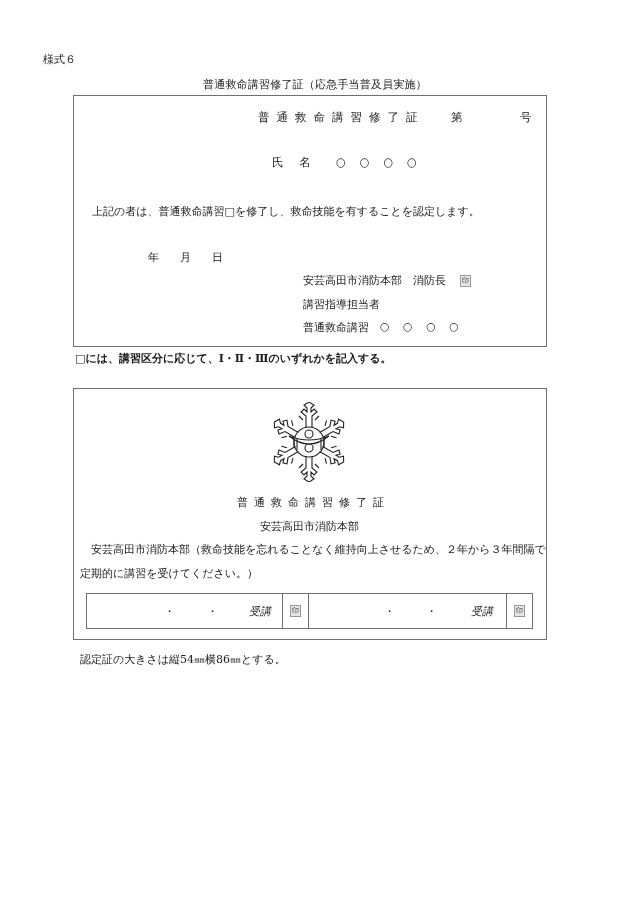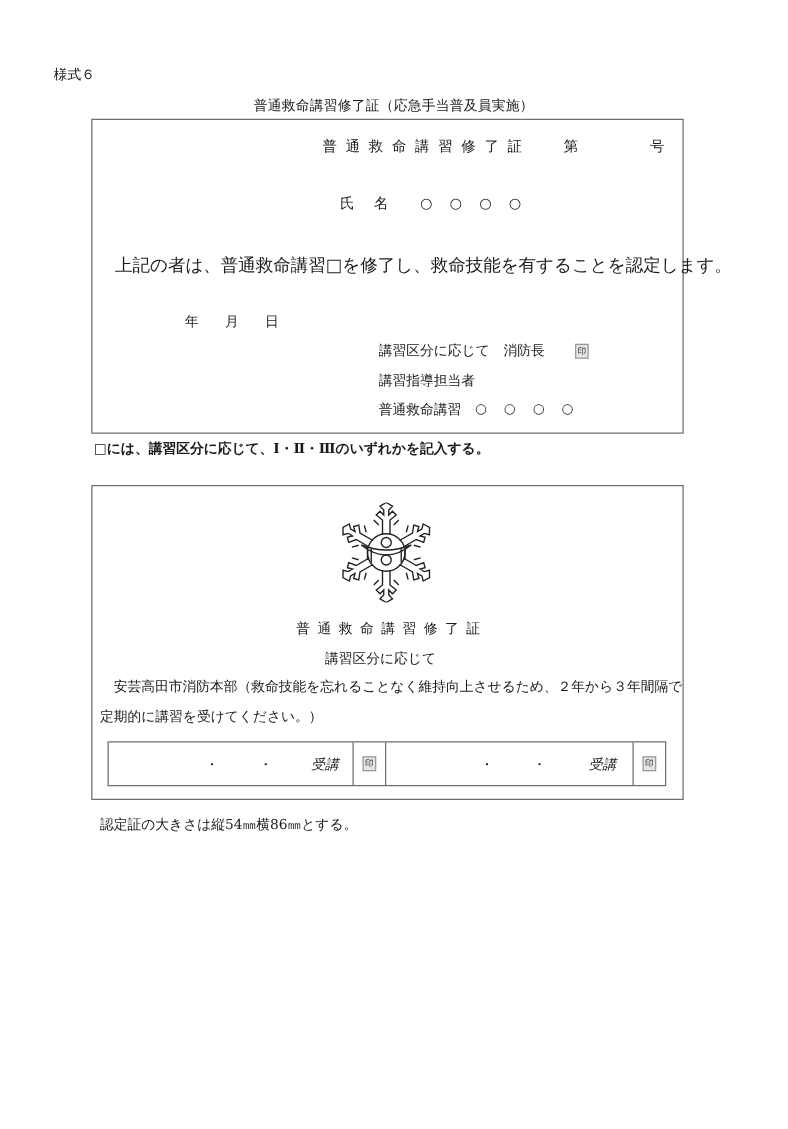--- a/index.html
+++ b/index.html
@@ -43,27 +43,27 @@
 <div class="abs doc-title">普通救命講習修了証（応急手当普及員実施）</div>
 
 <div class="box box1"></div>
 <div class="abs cert-heading" style="left:258px; top:110px;">普通救命講習修了証</div>
 <div class="abs" style="left:451px; top:110px; font-size:11.5px;">第</div>
 <div class="abs" style="left:520px; top:110px; font-size:11.5px;">号</div>
 
 <div class="abs spaced-circles" style="left:272px; top:155px; font-size:11.5px; letter-spacing:6px;">氏 名</div>
 <div class="abs spaced-circles" style="left:336px; top:155px; font-size:11.5px; letter-spacing:5px;">○ ○ ○ ○</div>
 
-<div class="abs" style="left:92px; top:204px; font-size:14px;">上記の者は、普通救命講習□を修了し、救命技能を有することを認定します。</div>
+<div class="abs" style="left:92px; top:204px; font-size:11px;">上記の者は、普通救命講習□を修了し、救命技能を有することを認定します。</div>
 
 <div class="abs" style="left:148px; top:250px;">年</div>
 <div class="abs" style="left:180px; top:250px;">月</div>
 <div class="abs" style="left:212px; top:250px;">日</div>
 
-<div class="abs" style="left:303px; top:273px;">講習区分に応じて　消防長</div>
+<div class="abs" style="left:303px; top:273px;">安芸高田市消防本部　消防長</div>
 <span class="abs seal" style="left:460px; top:275px;">印</span>
 <div class="abs" style="left:303px; top:297px;">講習指導担当者</div>
 <div class="abs" style="left:303px; top:320px;">普通救命講習</div>
 <div class="abs" style="left:380px; top:320px; letter-spacing:5px;">○ ○ ○ ○</div>
 
 <div class="abs" style="left:75px; top:351px;font-weight:bold;">□には、講習区分に応じて、Ⅰ・Ⅱ・Ⅲのいずれかを記入する。</div>
 
 <div class="box box2"></div>
 
 <svg class="emblem" viewBox="0 0 76 80" fill="none" stroke="#222" stroke-width="1.1">
@@ -79,21 +79,21 @@
     <use href="#arm" transform="rotate(300)"></use>
     <circle r="15"></circle>
     <path d="M-20,-6 Q0,10 20,-6 Q0,2 -20,-6 Z" fill="#fff"></path>
     <circle cx="0" cy="-8" r="4"></circle>
     <circle cx="0" cy="6" r="4"></circle>
     <path d="M-15,-4 L-15,6 M-12,-3 L-12,8 M12,-3 L12,8 M15,-4 L15,6"></path>
   </g>
 </svg>
 
 <div class="abs cert-heading" style="left:237px; top:495px; font-size:11px; letter-spacing:6px;">普通救命講習修了証</div>
-<div class="abs" style="left:260px; top:519px;">講習区分に応じて</div>
+<div class="abs" style="left:260px; top:519px;">安芸高田市消防本部</div>
 <div class="abs" style="left:80px; top:542px;">　安芸高田市消防本部（救命技能を忘れることなく維持向上させるため、２年から３年間隔で</div>
 <div class="abs" style="left:80px; top:566px;">定期的に講習を受けてください。）</div>
 
 <div class="record-table">
   <div class="cell cell-date">
     <span class="dot" style="left:77px;">・</span>
     <span class="dot" style="left:120px;">・</span>
     <span class="juko" style="left:162px;">受講</span>
   </div>
   <div class="cell cell-seal">

